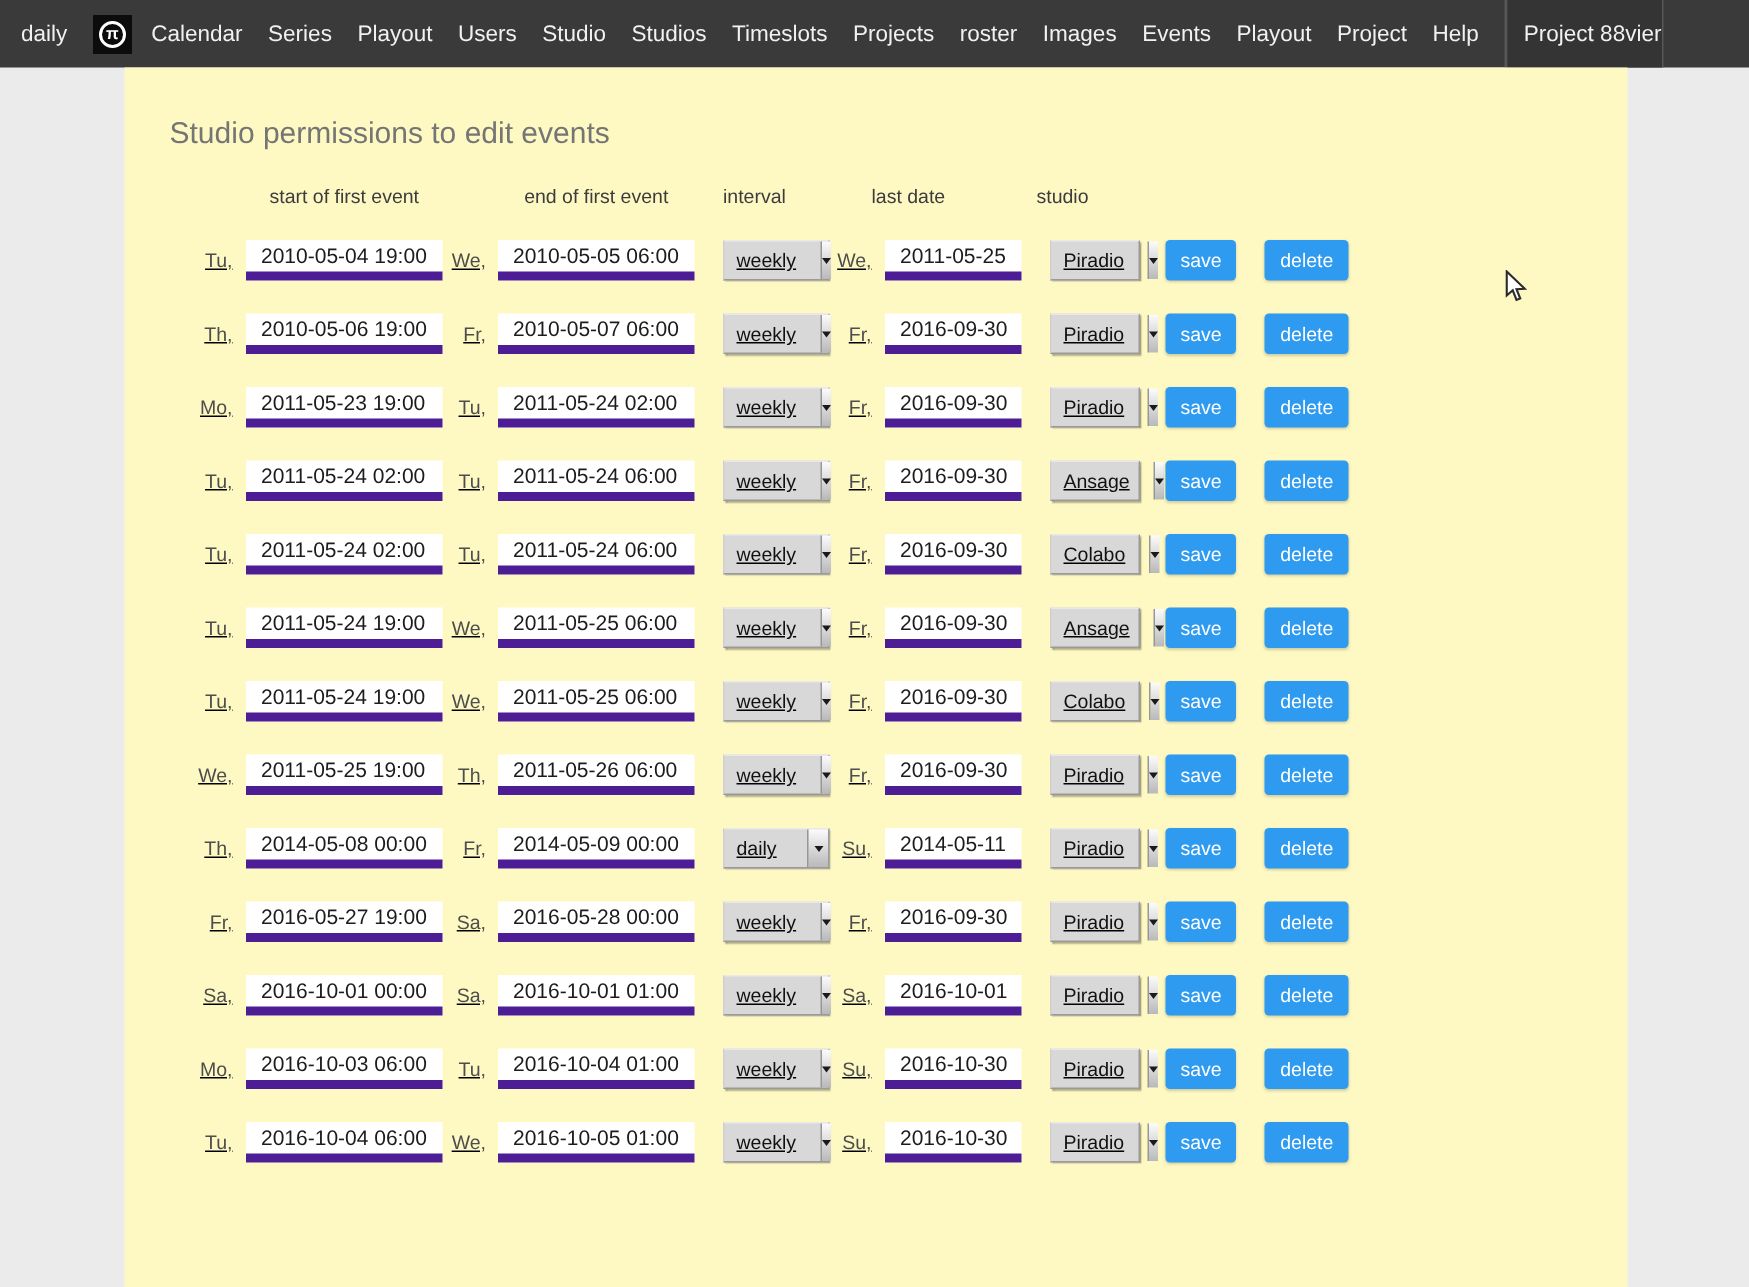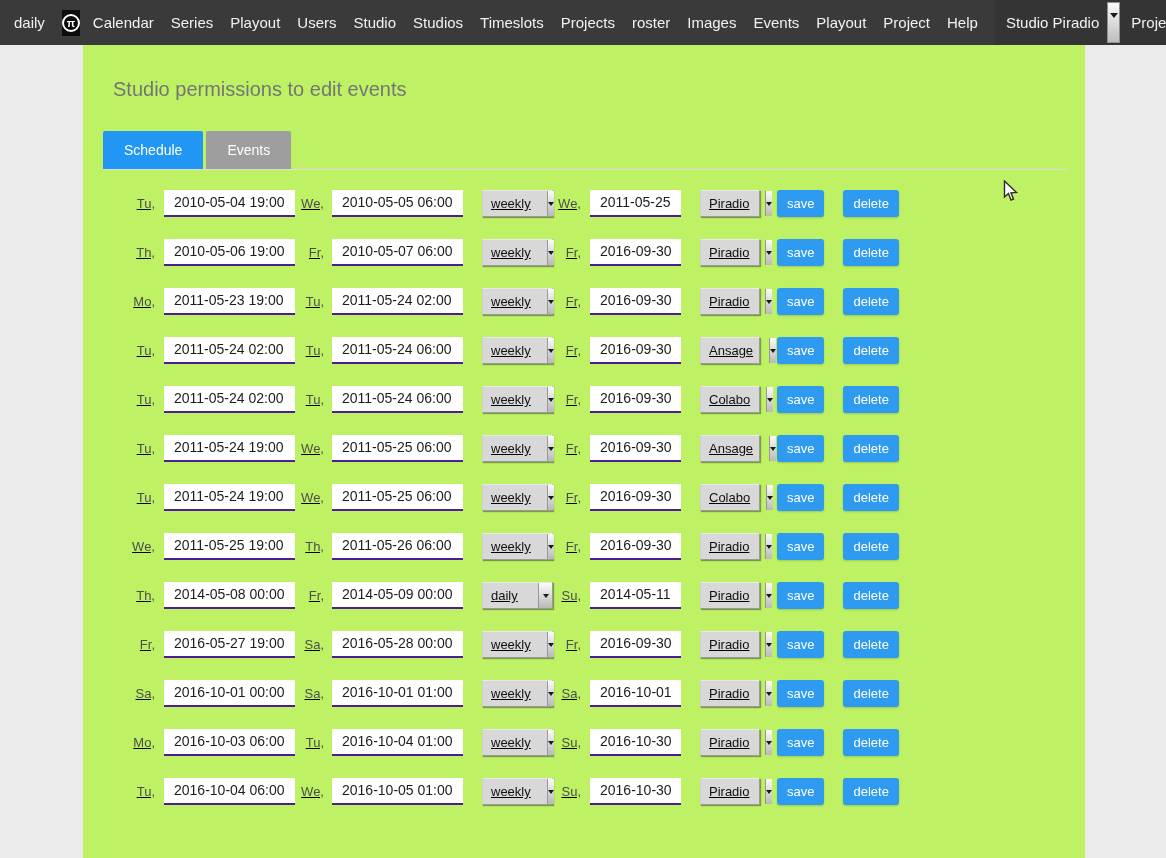--- a/index.html
+++ b/index.html
@@ -75,21 +75,21 @@
     border-right: 4px solid transparent;
     border-top: 5px solid #1a1a1a;
   }
 
   
   .content {
     position: absolute;
     left: 83px; top: 45px;
     width: 1002px;
     height: 813px;
-    background: #bef264;
+    background: #fef9c3;
   }
   .page-title {
     margin: 33px 0 0 30px;
     font-size: 20px;
     color: #757575;
     font-weight: normal;
   }
   .tabs {
     display: flex;
     margin: 30px 17px 0 20px;
@@ -139,21 +139,21 @@
   .shift-l  { position: relative; left: -9px; }
 
   .day-label {
     font-size: 13px;
     color: #4d4d4d;
   }
   .underline-input {
     width: 100%;
     height: 27px;
     border: none;
-    border-bottom: 2px solid #4c1d95;
+    border-bottom: 6px solid #4c1d95;
     background: #fff;
     font-family: "Liberation Sans", sans-serif;
     font-size: 14px;
     color: #1c1c1c;
     padding: 0 0 2px 10px;
     outline: none;
   }
   .select3d {
     height: 27px;
     width: 100%;
@@ -217,45 +217,45 @@
   <a class="nav-item">Timeslots</a>
   <a class="nav-item">Projects</a>
   <a class="nav-item">roster</a>
   <a class="nav-item">Images</a>
   <a class="nav-item">Events</a>
   <a class="nav-item">Playout</a>
   <a class="nav-item">Project</a>
   <a class="nav-item">Help</a>
 
   <div class="nav-divider"></div>
-  <div class="nav-select">
-    <span>Studio Piradio</span>
-    <span class="nav-arrow-strip">
-        <span class="tri-down"></span>
-      </span>
-  </div>
   <div class="nav-divider"></div>
   <div class="nav-select">
     <span>Project 88vier</span>
 
   </div>
   <div class="nav-divider"></div>
 
 </div>
 
 <div class="content">
   <h1 class="page-title">Studio permissions to edit events</h1>
 
-  <div class="tabs">
-    <div class="tab active">Schedule</div>
-    <div class="tab inactive">Events</div>
-  </div>
 
   <div style="padding: 0 0 0 14px;">
 
+    <div class="grid-row header-row">
+      <div class="cell-day1"></div>
+      <div class="cell-input1 h-center">start of first event</div>
+      <div class="cell-day2"></div>
+      <div class="cell-input2 h-center">end of first event</div>
+      <div class="cell-sel1 h-left">interval</div>
+      <div class="cell-day3"></div>
+      <div class="cell-input3 h-left shift-l">last date</div>
+      <div class="cell-sel2 h-left shift-l">studio</div>
+    </div>
 
     <div class="rows-host">
         <div class="grid-row data-row">
     <div class="cell-day1 day-label">Tu,</div>
     <div class="cell-input1">
       <input class="underline-input" type="text" value="2010-05-04 19:00" style="">
     </div>
     <div class="cell-day2 day-label">We,</div>
     <div class="cell-input2">
       <input class="underline-input" type="text" value="2010-05-05 06:00" style="">

